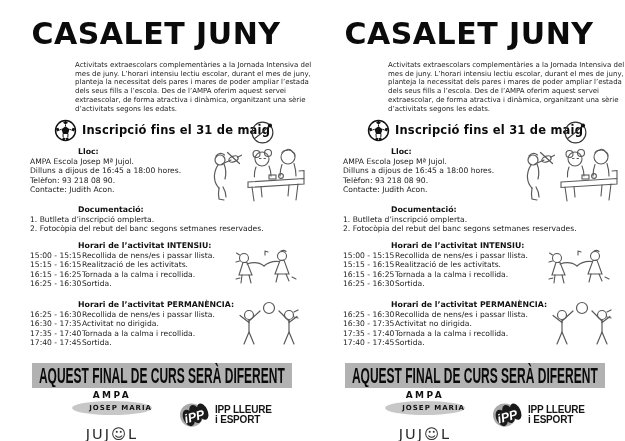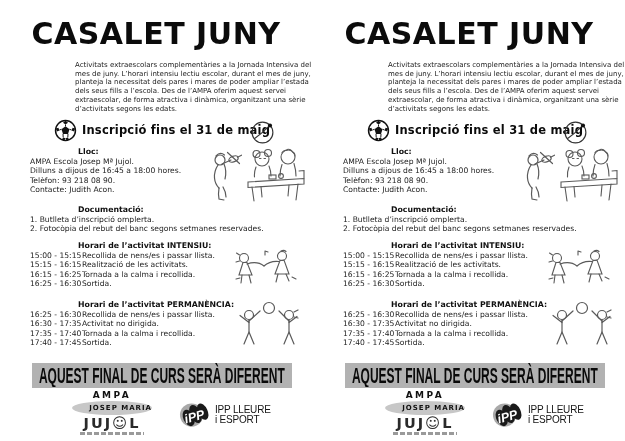--- a/index.html
+++ b/index.html
@@ -37,27 +37,27 @@
   .banner{position:absolute;left:32px;top:363px;width:260px;height:25px;background:#b2b2b2;
           display:flex;align-items:center;justify-content:center;overflow:hidden;}
   .banner-text{font-family:"Liberation Sans",sans-serif;font-weight:bold;font-size:20px;
                white-space:nowrap;transform:scale(0.60,1.08);color:#0a0a0a;}
 
   .ampa-logo{position:absolute;left:64px;top:390px;width:96px;text-align:center;}
   .ampa1{font-size:9px;font-weight:bold;letter-spacing:2.5px;line-height:11px;color:#111;}
   .ampa-blob{margin:0 auto;width:80px;height:14px;background:#c7c7c7;border-radius:50%;
              display:flex;align-items:center;justify-content:flex-end;}
   .ampa2{font-size:7px;font-weight:bold;letter-spacing:1px;color:#111;white-space:nowrap;}
-  .ampa3{font-size:14.5px;line-height:16px;font-weight:700;letter-spacing:2px;color:#2a2a2a;white-space:nowrap;}
+  .ampa3{font-size:14.5px;line-height:16px;font-weight:400;letter-spacing:2px;color:#2a2a2a;white-space:nowrap;margin-top:11px;}
   .ampa-tagline{margin:1px auto 0;width:64px;height:3px;
                 background:repeating-linear-gradient(90deg,#9a9a9a 0 5px,transparent 5px 7px);}
 
   .ipp-logo{position:absolute;left:179px;top:398px;display:flex;align-items:center;gap:5px;}
   .ipp-mark{width:31px;height:34px;}
-  .ipp-text{font-family:"Liberation Sans",sans-serif;font-weight:normal;font-size:10px;
+  .ipp-text{font-family:"Liberation Sans",sans-serif;font-weight:bold;font-size:10px;
             line-height:10.5px;letter-spacing:-.2px;white-space:nowrap;color:#151515;}
 </style>
 </head>
 <body>
 
 <div class="sheet" id="sheet">
   <div class="flyer">
 
     <h1 class="title">CASALET JUNY</h1>
 

